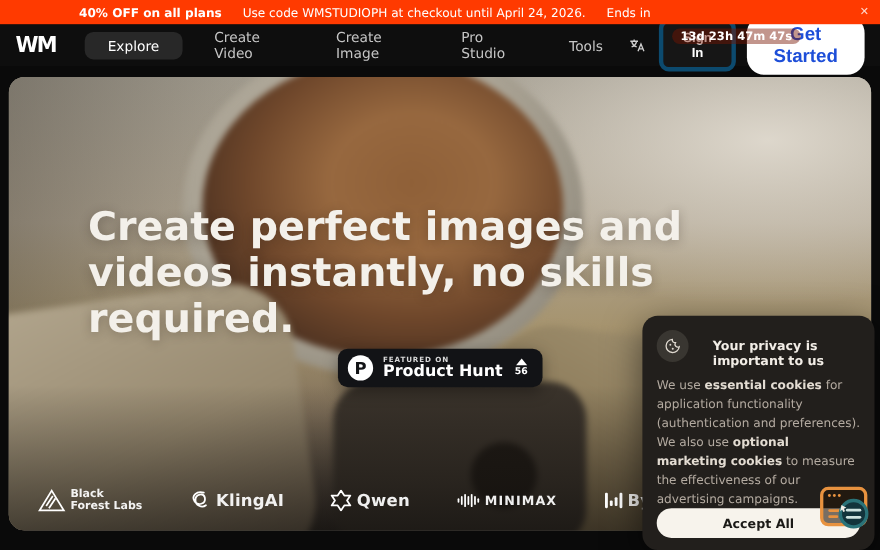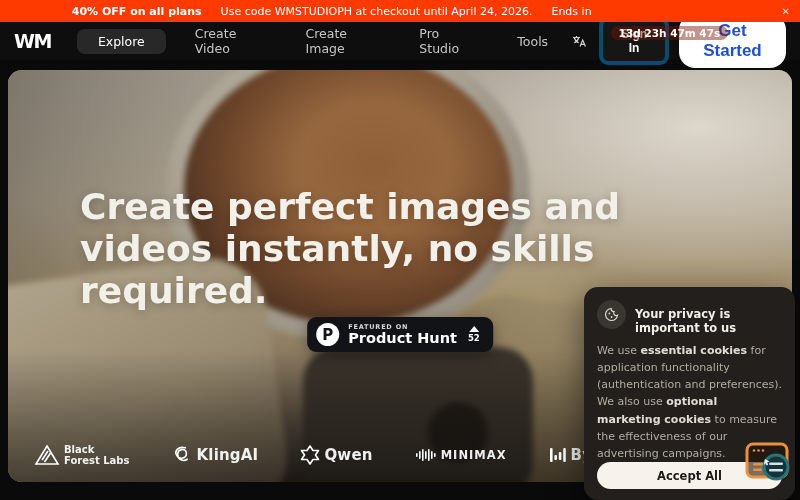--- a/index.html
+++ b/index.html
@@ -76,21 +76,21 @@
     align-items:center; gap:42px; color:rgba(255,255,255,0.93); }
   .partner { display:flex; align-items:center; gap:4px; white-space:nowrap; }
   .bfl-txt { font-size:10px; font-weight:bold; line-height:1.12; }
   .p-name { font-size:15px; font-weight:bold; letter-spacing:0.2px; }
   .p-name.caps { font-size:11.5px; letter-spacing:1px; }
 
   
   .cookie { position:absolute; top:287px; right:5px; width:211px; z-index:40;
     background:#221f1c; border-radius:14px; padding:13px 13px 11px;
     box-shadow:0 10px 34px rgba(0,0,0,0.55); }
-  .ck-head { display:flex; gap:9px; align-items:flex-start; }
+  .ck-head { display:flex; gap:22px; align-items:flex-start; }
   .ck-ico { flex:0 0 auto; width:29px; height:29px; border-radius:50%; background:#393631;
     display:flex; align-items:center; justify-content:center; }
   .ck-title { color:#f2ede6; font-size:11.5px; font-weight:bold; margin-top:7px; }
   .ck-body { color:#b4aba1; font-size:11px; line-height:1.56; margin-top:7px; }
   .ck-body b { color:#e3dcd2; }
   .ck-accept { display:block; width:100%; height:27px; border:none;
     border-radius:15px; background:#f7f3ec; color:#1c1a17; font-weight:bold; font-size:11.5px;
     cursor:pointer; font-family:inherit; }
 
   
@@ -150,21 +150,21 @@
   </div>
 
   <div class="ph-badge">
     <span class="ph-logo">P</span>
     <span>
       <div class="ph-eyebrow">FEATURED ON</div>
       <div class="ph-name">Product Hunt</div>
     </span>
     <span class="ph-vote">
       <span class="ph-tri"></span>
-      <span class="ph-count">52</span>
+      <span class="ph-count">56</span>
     </span>
   </div>
 
   <div class="partners">
     <span class="partner">
       <svg width="26" height="22" viewBox="0 0 26 22">
         <g stroke="#fff" stroke-width="1.6" fill="none">
           <path d="M13 2 L24 20 H2 Z"></path>
           <path d="M8 16 L14 7 M10.5 18 L16.5 9"></path>
         </g>

